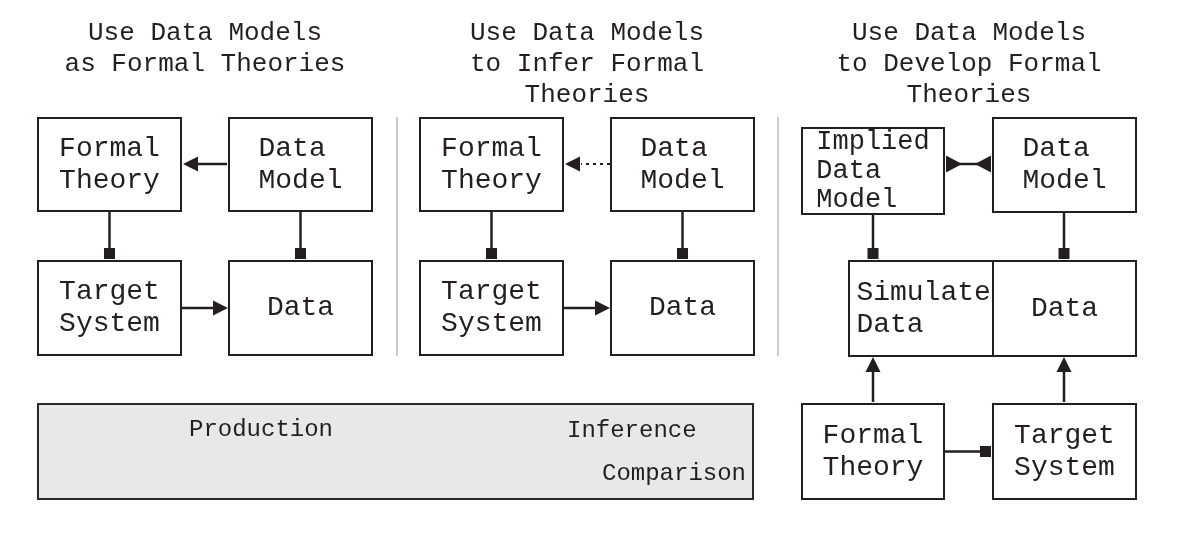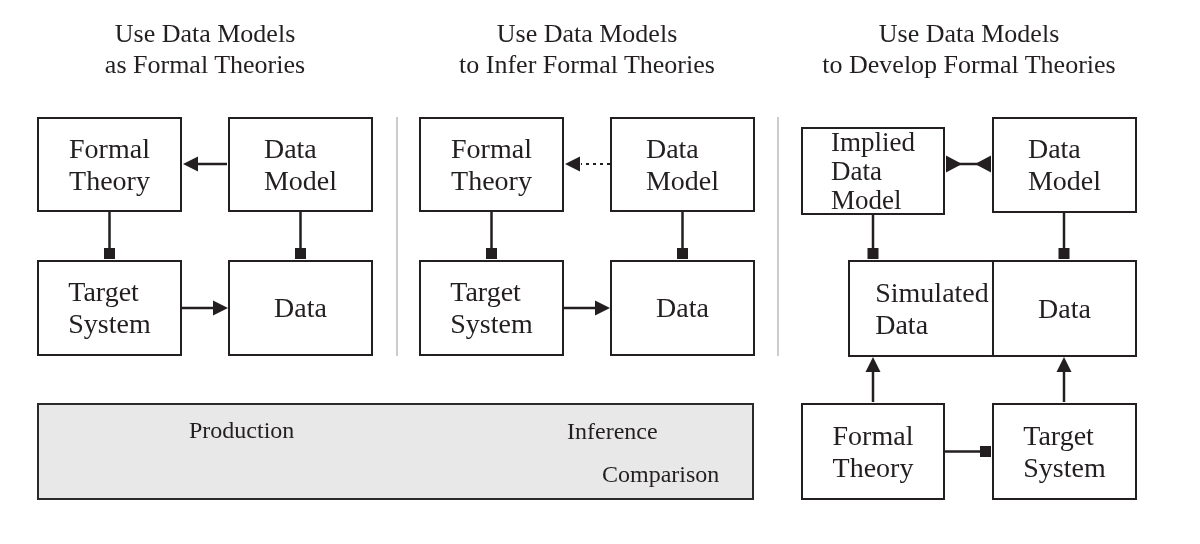--- a/index.html
+++ b/index.html
@@ -4,21 +4,21 @@
 <style>
   :root{
     --ink:#231f20;
     --divider:#cccccc;
     --legend-bg:#e8e8e8;
     --bg:#ffffff;
   }
   html,body{margin:0;padding:0;background:var(--bg);}
   .canvas{
     position:relative;width:1200px;height:544px;background:var(--bg);
-    font-family:Liberation Serif, serif;color:var(--ink);overflow:hidden;
+    font-family:Liberation Mono, monospace;color:var(--ink);overflow:hidden;
   }
   .panel-title{
     position:absolute;text-align:center;font-size:26px;line-height:31px;
     white-space:pre-line;letter-spacing:0px;
   }
   .box{
     position:absolute;box-sizing:border-box;border:2.5px solid var(--ink);
     background:var(--bg);display:flex;align-items:center;justify-content:center;
     text-align:left;font-size:28px;line-height:32px;white-space:pre-line;
   }

